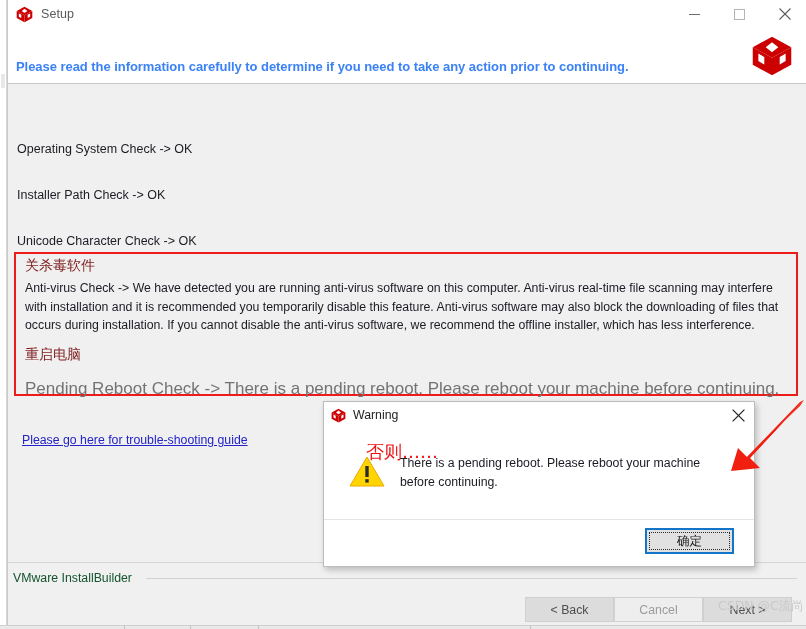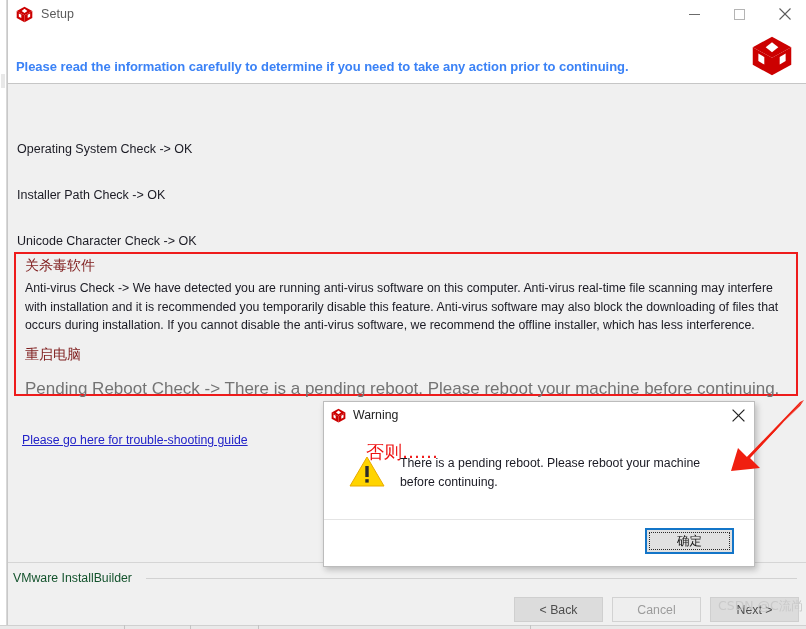--- a/index.html
+++ b/index.html
@@ -186,23 +186,22 @@
   }
   .footer-rule {
     position: absolute;
     left: 138px; top: 15px;
     right: 10px;
     height: 1px;
     background: #d2d2d2;
   }
   .footer-buttons {
     position: absolute;
-    right: 8px; top: 34px;
+    right: 15px; top: 34px;
     display: flex;
-    gap: 9px;
   }
   .nav-btn {
     width: 89px; height: 25px;
     background: #dcdcdc;
     border: 1px solid #cfcfcf;
     font-size: 12.3px;
     color: #4d4d4d;
     display: flex;
     align-items: center;
     justify-content: center;

